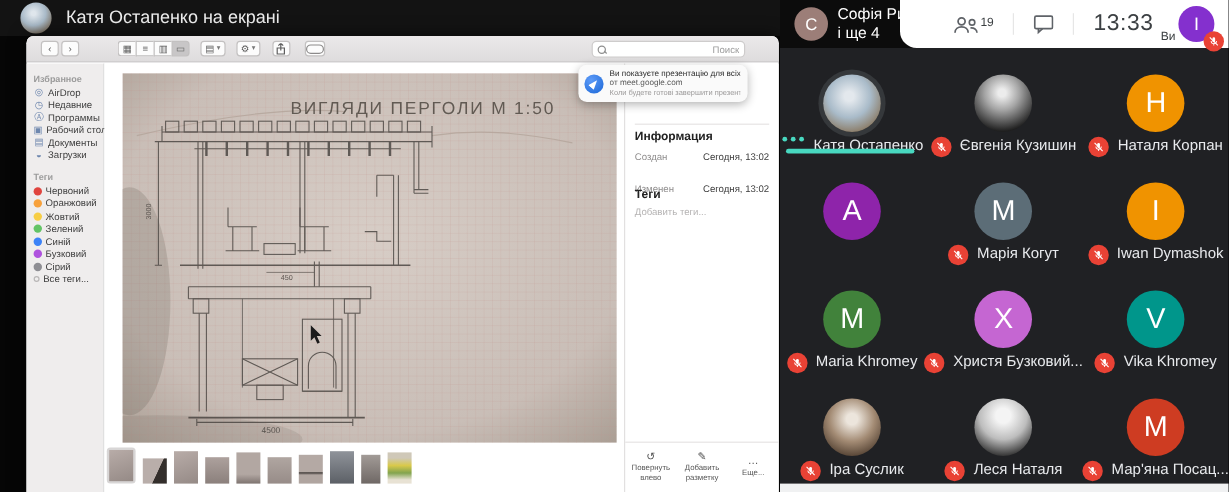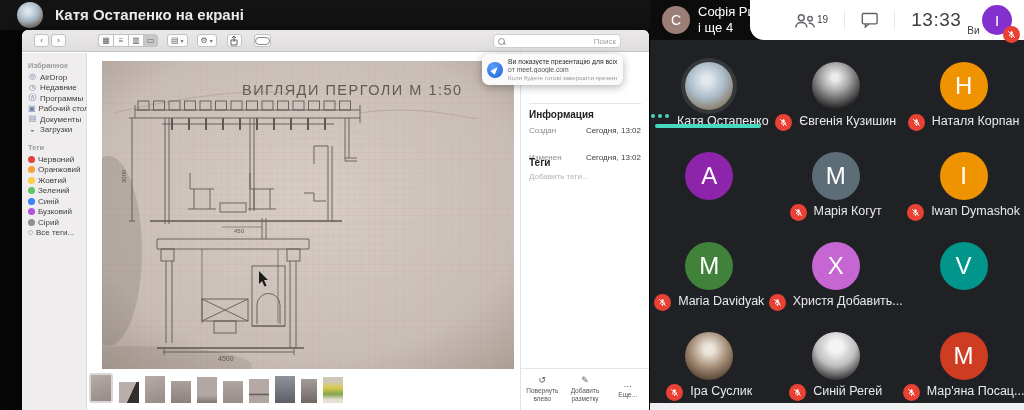--- a/index.html
+++ b/index.html
@@ -4,21 +4,21 @@
 <style>
   html,body{margin:0;padding:0;background:#000;}
   *{box-sizing:border-box;font-family:"Liberation Sans",sans-serif;}
   .stage{position:relative;width:1024px;height:410px;overflow:hidden;background:#050505;}
 
   
   .share-area{position:absolute;left:0;top:0;width:650px;height:410px;background:#060606;}
   .presenter-bar{position:absolute;left:0;top:0;width:100%;height:30px;background:#131313;}
   .presenter-avatar{position:absolute;left:17px;top:2px;width:26px;height:26px;border-radius:50%;
      background:radial-gradient(circle at 42% 35%,#dfe6ec 8%,#a9bac8 45%,#7c6f5e 80%,#4d443a 100%);}
-  .presenter-title{position:absolute;left:55px;top:0;height:30px;line-height:30px;color:#ececec;font-size:15px;font-weight:bold;}
+  .presenter-title{position:absolute;left:55px;top:0;height:30px;line-height:30px;color:#ececec;font-size:15px;}
 
   
   .finder{position:absolute;left:22px;top:30px;width:627px;height:380px;background:#fff;border-radius:6px 6px 0 0;
      box-shadow:0 0 14px rgba(0,0,0,.6);overflow:hidden;}
   .toolbar{position:relative;display:flex;align-items:center;height:22px;background:linear-gradient(#ebe9ea,#dedcdd);
      border-bottom:1px solid #c6c4c5;padding:0 8px;}
   .tbtn{display:flex;align-items:center;justify-content:center;height:13px;min-width:15px;background:#fcfcfc;
      border:1px solid #c3c1c1;border-radius:3px;font-size:8px;color:#5e5e5e;line-height:1;}
   .navbtns{display:flex;gap:2px;margin-left:4px;}
   .viewseg{display:flex;margin-left:32px;}
@@ -467,38 +467,48 @@
       <div class="tile">
         <div class="avatar" style="background: rgb(65, 130, 59);">M</div>
         <div class="label-row">
           <span class="mic-badge" style="background: rgb(233, 66, 53);">
               <svg width="9" height="9" viewBox="0 0 24 24">
                 <path fill="#fff" d="M12 14a3 3 0 0 0 3-3V6a3 3 0 1 0-6 0v5a3 3 0 0 0 3 3z"></path>
                 <path fill="#fff" d="M17 11a5 5 0 0 1-10 0H5a7 7 0 0 0 6 6.9V21h2v-3.1A7 7 0 0 0 19 11h-2z"></path>
                 <line x1="3" y1="3" x2="21" y2="21" stroke="#fff" stroke-width="2.4"></line>
               </svg>
             </span>
-          <span class="pname">Maria Davidyak</span>
+          <span class="pname">Maria Khromey</span>
         </div>
       </div>
       <div class="tile">
         <div class="avatar" style="background: rgb(197, 102, 210);">X</div>
         <div class="label-row">
           <span class="mic-badge" style="background: rgb(233, 66, 53);">
               <svg width="9" height="9" viewBox="0 0 24 24">
                 <path fill="#fff" d="M12 14a3 3 0 0 0 3-3V6a3 3 0 1 0-6 0v5a3 3 0 0 0 3 3z"></path>
                 <path fill="#fff" d="M17 11a5 5 0 0 1-10 0H5a7 7 0 0 0 6 6.9V21h2v-3.1A7 7 0 0 0 19 11h-2z"></path>
                 <line x1="3" y1="3" x2="21" y2="21" stroke="#fff" stroke-width="2.4"></line>
               </svg>
             </span>
-          <span class="pname">Христя Добавить...</span>
+          <span class="pname">Христя Бузковий...</span>
         </div>
       </div>
       <div class="tile">
         <div class="avatar" style="background: rgb(0, 150, 139);">V</div>
+        <div class="label-row">
+          <span class="mic-badge" style="background: rgb(233, 66, 53);">
+              <svg width="9" height="9" viewBox="0 0 24 24">
+                <path fill="#fff" d="M12 14a3 3 0 0 0 3-3V6a3 3 0 1 0-6 0v5a3 3 0 0 0 3 3z"></path>
+                <path fill="#fff" d="M17 11a5 5 0 0 1-10 0H5a7 7 0 0 0 6 6.9V21h2v-3.1A7 7 0 0 0 19 11h-2z"></path>
+                <line x1="3" y1="3" x2="21" y2="21" stroke="#fff" stroke-width="2.4"></line>
+              </svg>
+            </span>
+          <span class="pname">Vika Khromey</span>
+        </div>
       </div>
 
       <div class="tile">
         <div class="avatar ph-ira"></div>
         <div class="label-row">
           <span class="mic-badge" style="background: rgb(233, 66, 53);">
               <svg width="9" height="9" viewBox="0 0 24 24">
                 <path fill="#fff" d="M12 14a3 3 0 0 0 3-3V6a3 3 0 1 0-6 0v5a3 3 0 0 0 3 3z"></path>
                 <path fill="#fff" d="M17 11a5 5 0 0 1-10 0H5a7 7 0 0 0 6 6.9V21h2v-3.1A7 7 0 0 0 19 11h-2z"></path>
                 <line x1="3" y1="3" x2="21" y2="21" stroke="#fff" stroke-width="2.4"></line>
@@ -510,21 +520,21 @@
       <div class="tile">
         <div class="avatar ph-lesya"></div>
         <div class="label-row">
           <span class="mic-badge" style="background: rgb(233, 66, 53);">
               <svg width="9" height="9" viewBox="0 0 24 24">
                 <path fill="#fff" d="M12 14a3 3 0 0 0 3-3V6a3 3 0 1 0-6 0v5a3 3 0 0 0 3 3z"></path>
                 <path fill="#fff" d="M17 11a5 5 0 0 1-10 0H5a7 7 0 0 0 6 6.9V21h2v-3.1A7 7 0 0 0 19 11h-2z"></path>
                 <line x1="3" y1="3" x2="21" y2="21" stroke="#fff" stroke-width="2.4"></line>
               </svg>
             </span>
-          <span class="pname">Синій Регей</span>
+          <span class="pname">Леся Наталя</span>
         </div>
       </div>
       <div class="tile">
         <div class="avatar" style="background: rgb(206, 60, 34);">M</div>
         <div class="label-row">
           <span class="mic-badge" style="background: rgb(233, 66, 53);">
               <svg width="9" height="9" viewBox="0 0 24 24">
                 <path fill="#fff" d="M12 14a3 3 0 0 0 3-3V6a3 3 0 1 0-6 0v5a3 3 0 0 0 3 3z"></path>
                 <path fill="#fff" d="M17 11a5 5 0 0 1-10 0H5a7 7 0 0 0 6 6.9V21h2v-3.1A7 7 0 0 0 19 11h-2z"></path>
                 <line x1="3" y1="3" x2="21" y2="21" stroke="#fff" stroke-width="2.4"></line>

